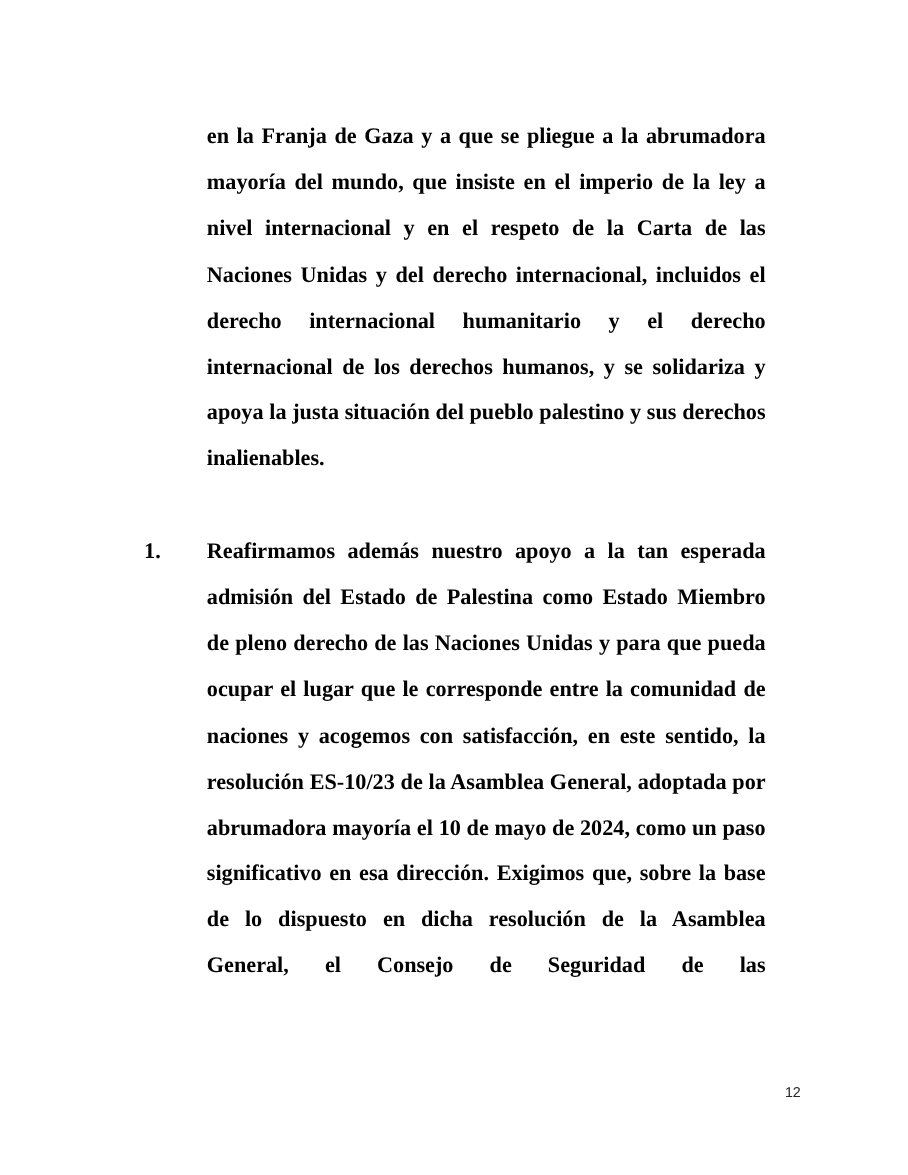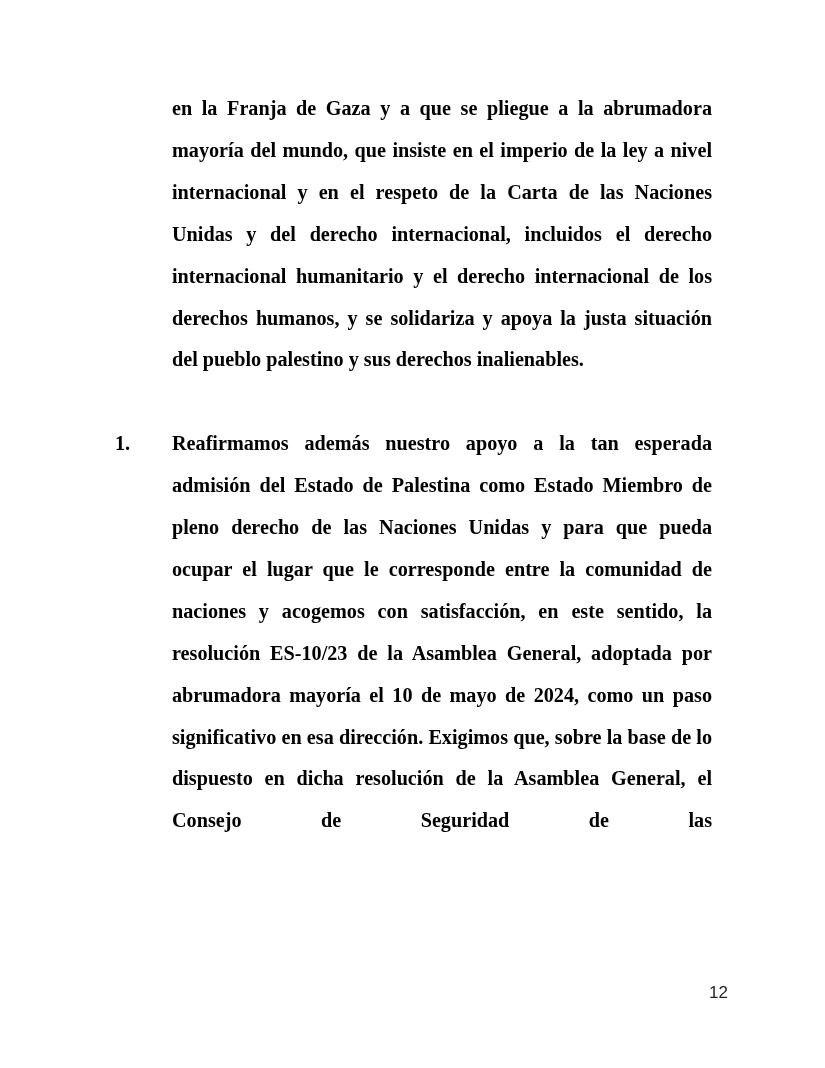--- a/index.html
+++ b/index.html
@@ -30,21 +30,21 @@
     position: relative;
     font-family: "Liberation Serif", "DejaVu Serif", serif;
     font-weight: bold;
     font-size: 20.2px;
     line-height: 41.9px;
     color: #000000;
     text-align: justify;
     text-justify: inter-word;
     -webkit-hyphens: none;
     hyphens: none;
-    margin: 0;
+    margin: 16px;
     padding-left: 57px;
     box-sizing: border-box;
   }
 
   .para + .para {
     margin-top: 41.9px;
   }
 
   .para-marker {
     position: absolute;
@@ -79,21 +79,21 @@
   .page-number {
     position: absolute;
     left: 0;
     top: 983px;
     width: 825px;
     padding-right: 97px;
     box-sizing: border-box;
     text-align: right;
     font-family: "Liberation Sans", "DejaVu Sans", sans-serif;
     font-weight: normal;
-    font-size: 17px;
+    font-size: 13px;
     line-height: 20px;
     color: #262626;
   }
 </style>
 </head>
 <body>
 
 <div class="page">
 
   <div class="text-block">

